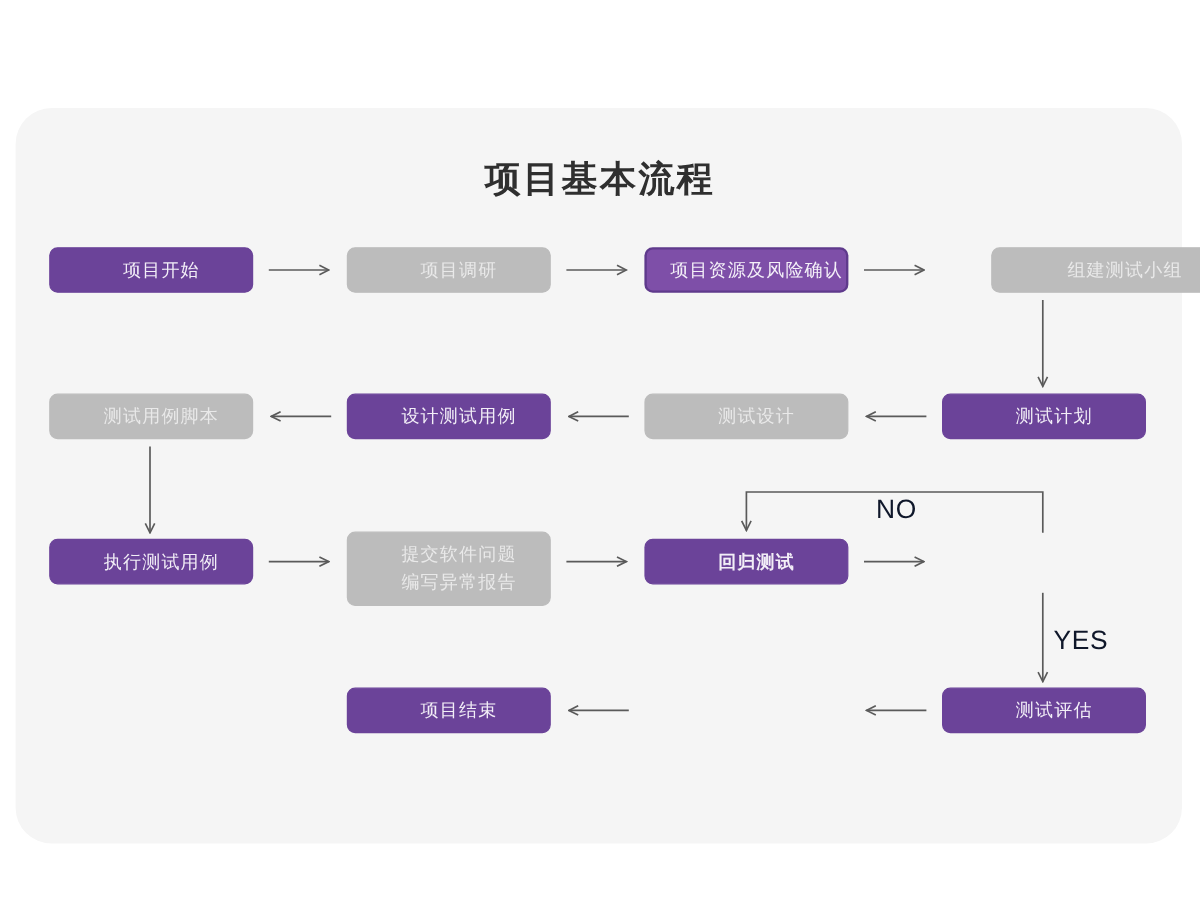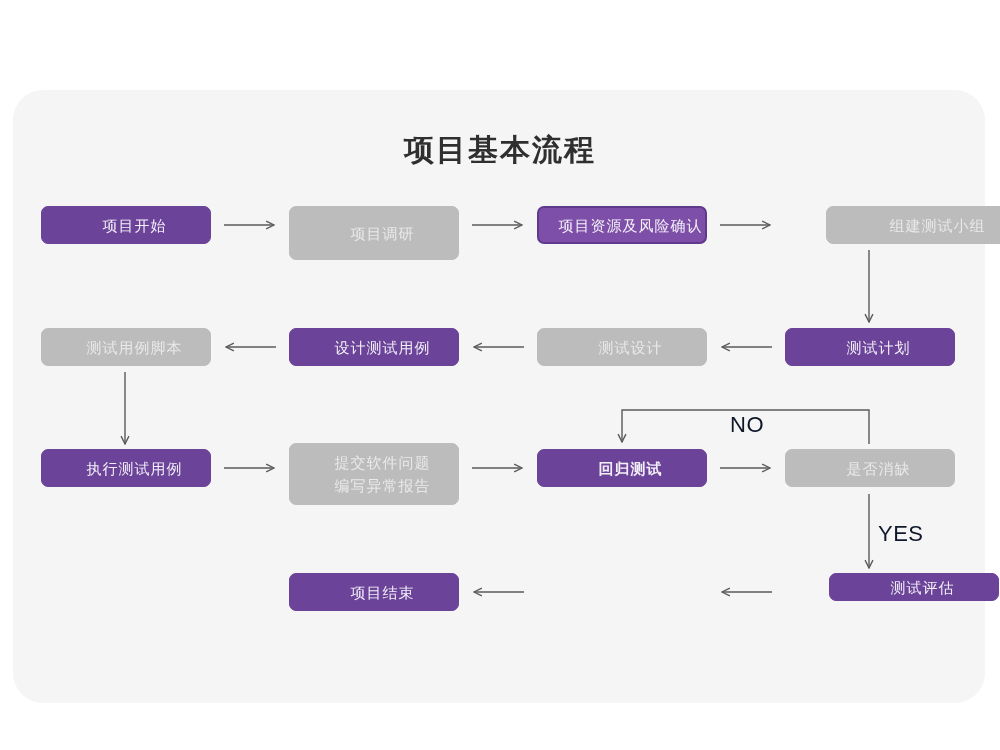--- a/index.html
+++ b/index.html
@@ -133,31 +133,30 @@
 
       <line x1="772" y1="592" x2="722" y2="592"></line>
       <line x1="524" y1="592" x2="474" y2="592"></line>
     </g>
   </svg>
 
   <div class="edge-label" style="left:730px; top:412px;">NO</div>
   <div class="edge-label" style="left:878px; top:521px;">YES</div>
 
   <div class="node purple" style="left:41px;  top:206px; width:170px; height:38px;">项目开始</div>
-  <div class="node gray" style="left:289px; top:206px; width:170px; height:54px;">项目调研</div>
+  <div class="node gray" style="left:289px; top:206px; width:170px; height:38px;">项目调研</div>
   <div class="node purple-outline" style="left:537px; top:206px; width:170px; height:38px;">项目资源及风险确认</div>
   <div class="node gray" style="left:826px; top:206px; width:206px; height:38px;">组建测试小组</div>
 
   <div class="node gray" style="left:41px;  top:328px; width:170px; height:38px;">测试用例脚本</div>
   <div class="node purple" style="left:289px; top:328px; width:170px; height:38px;">设计测试用例</div>
   <div class="node gray" style="left:537px; top:328px; width:170px; height:38px;">测试设计</div>
   <div class="node purple" style="left:785px; top:328px; width:170px; height:38px;">测试计划</div>
 
   <div class="node purple" style="left:41px;  top:449px; width:170px; height:38px;">执行测试用例</div>
   <div class="node gray" style="left:289px; top:443px; width:170px; height:62px;">提交软件问题
 编写异常报告</div>
   <div class="node purple" style="left:537px; top:449px; width:170px; height:38px;font-weight:bold;">回归测试</div>
-  <div class="node gray" style="left:785px; top:449px; width:170px; height:38px;">是否消缺</div>
 
   <div class="node purple" style="left:289px; top:573px; width:170px; height:38px;">项目结束</div>
-  <div class="node purple" style="left:785px; top:573px; width:170px; height:28px;margin-left:44px;">测试评估</div>
+  <div class="node purple" style="left:785px; top:573px; width:170px; height:38px;">测试评估</div>
 
 </div>
 
 </body></html>

